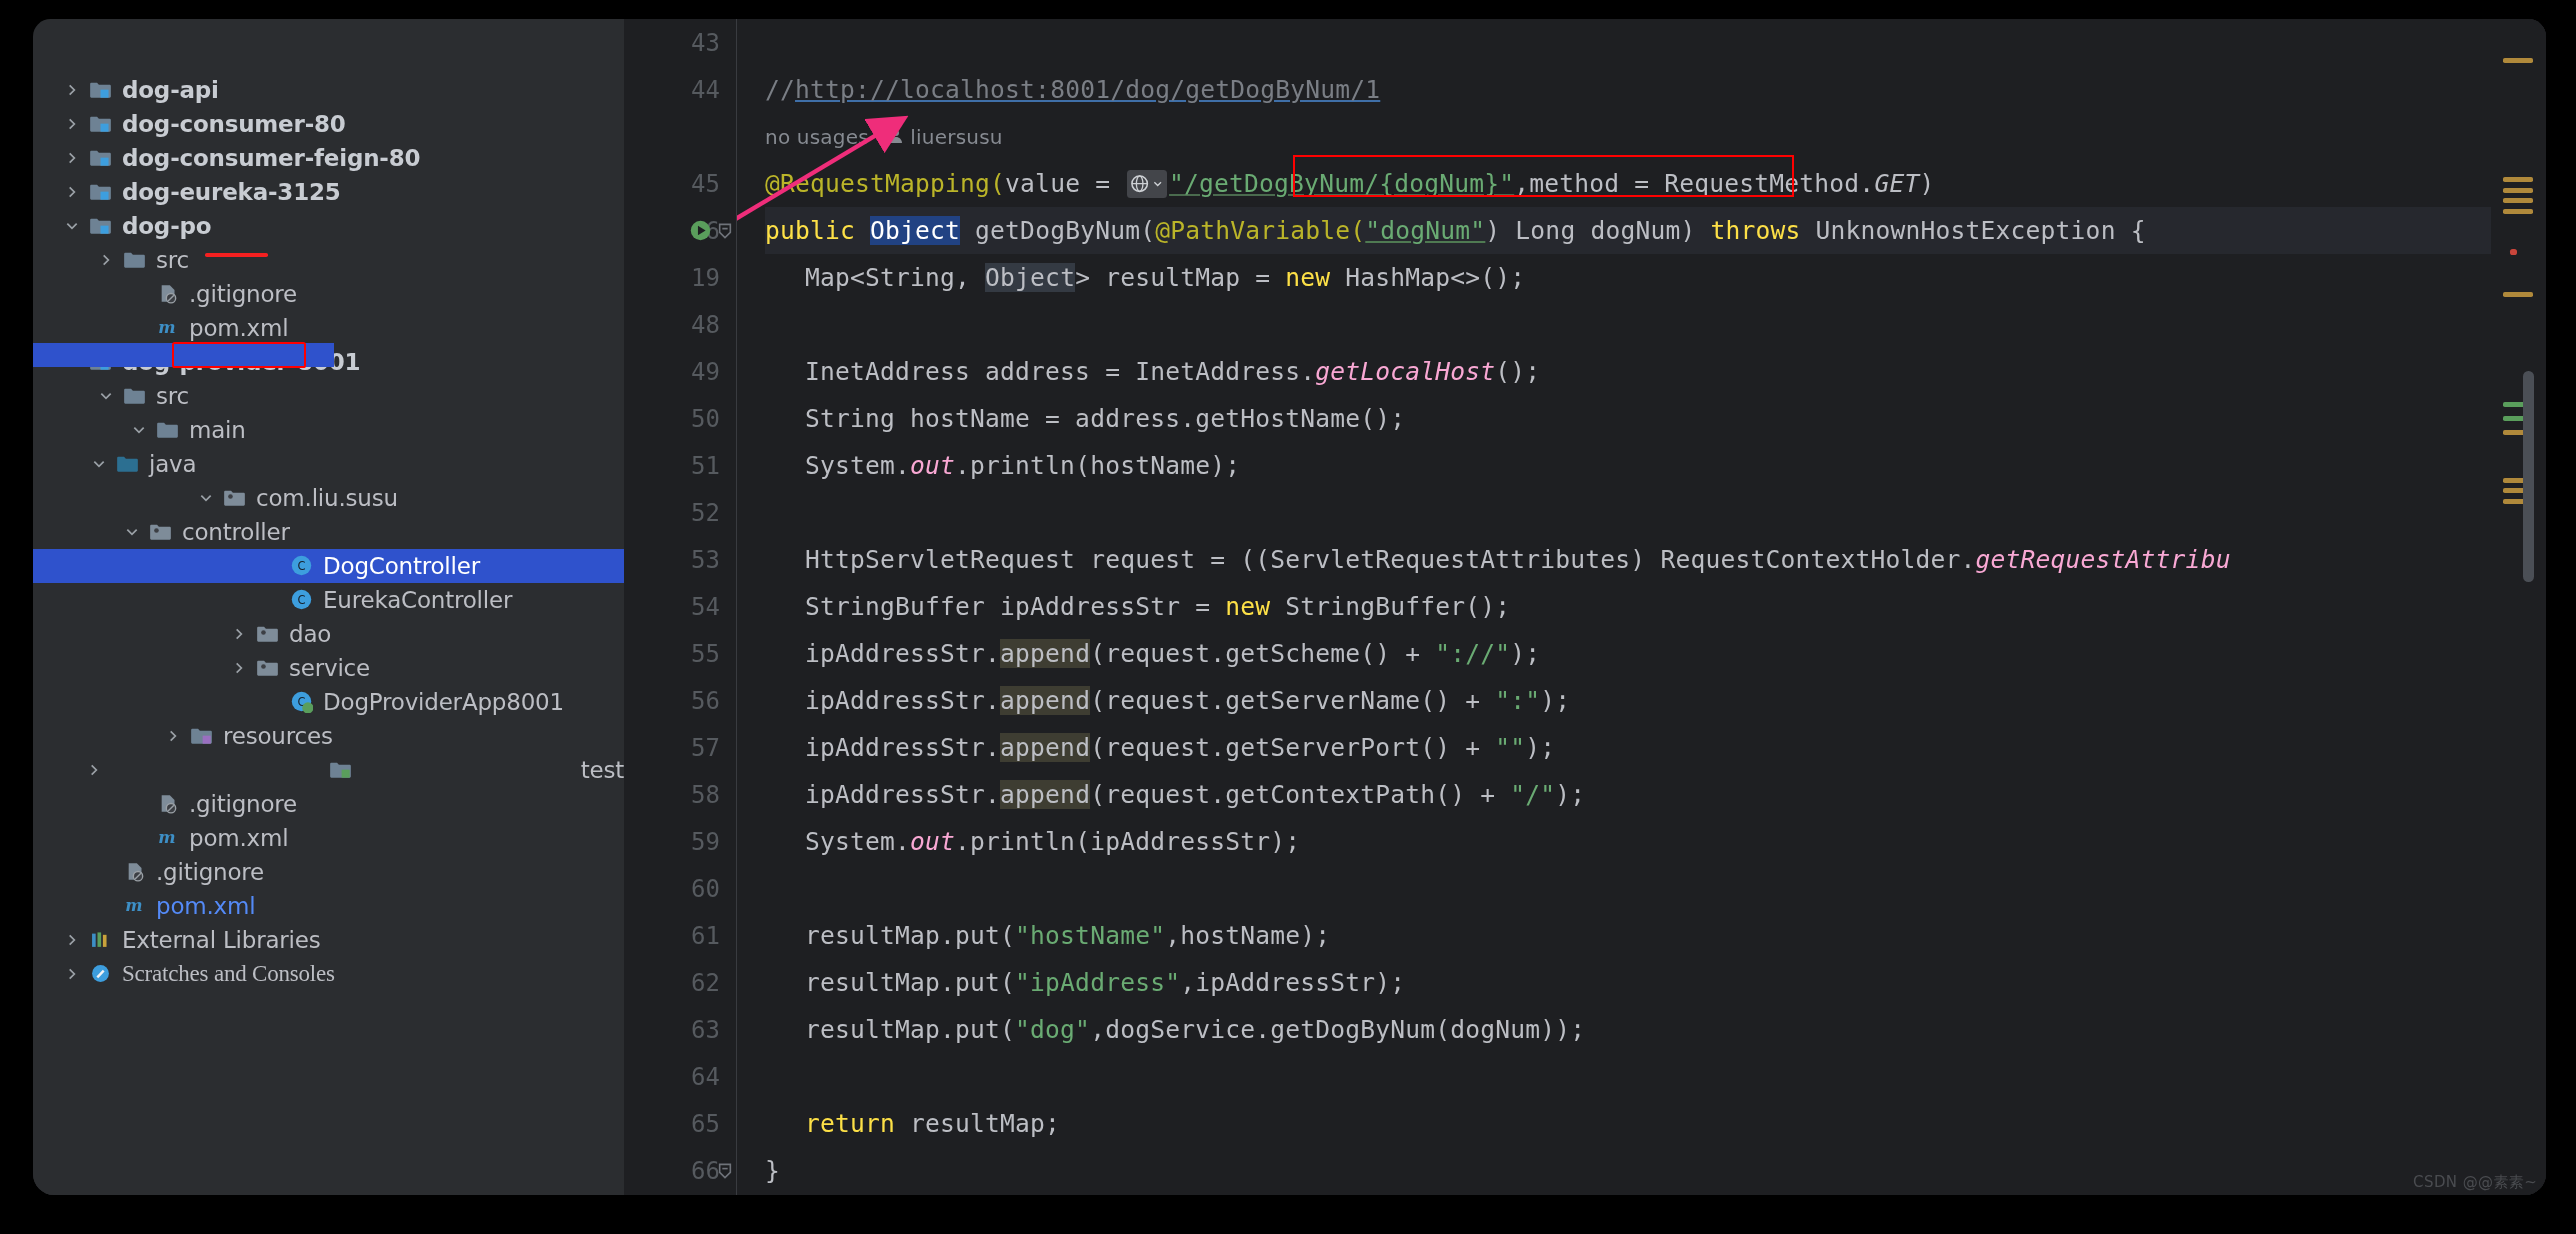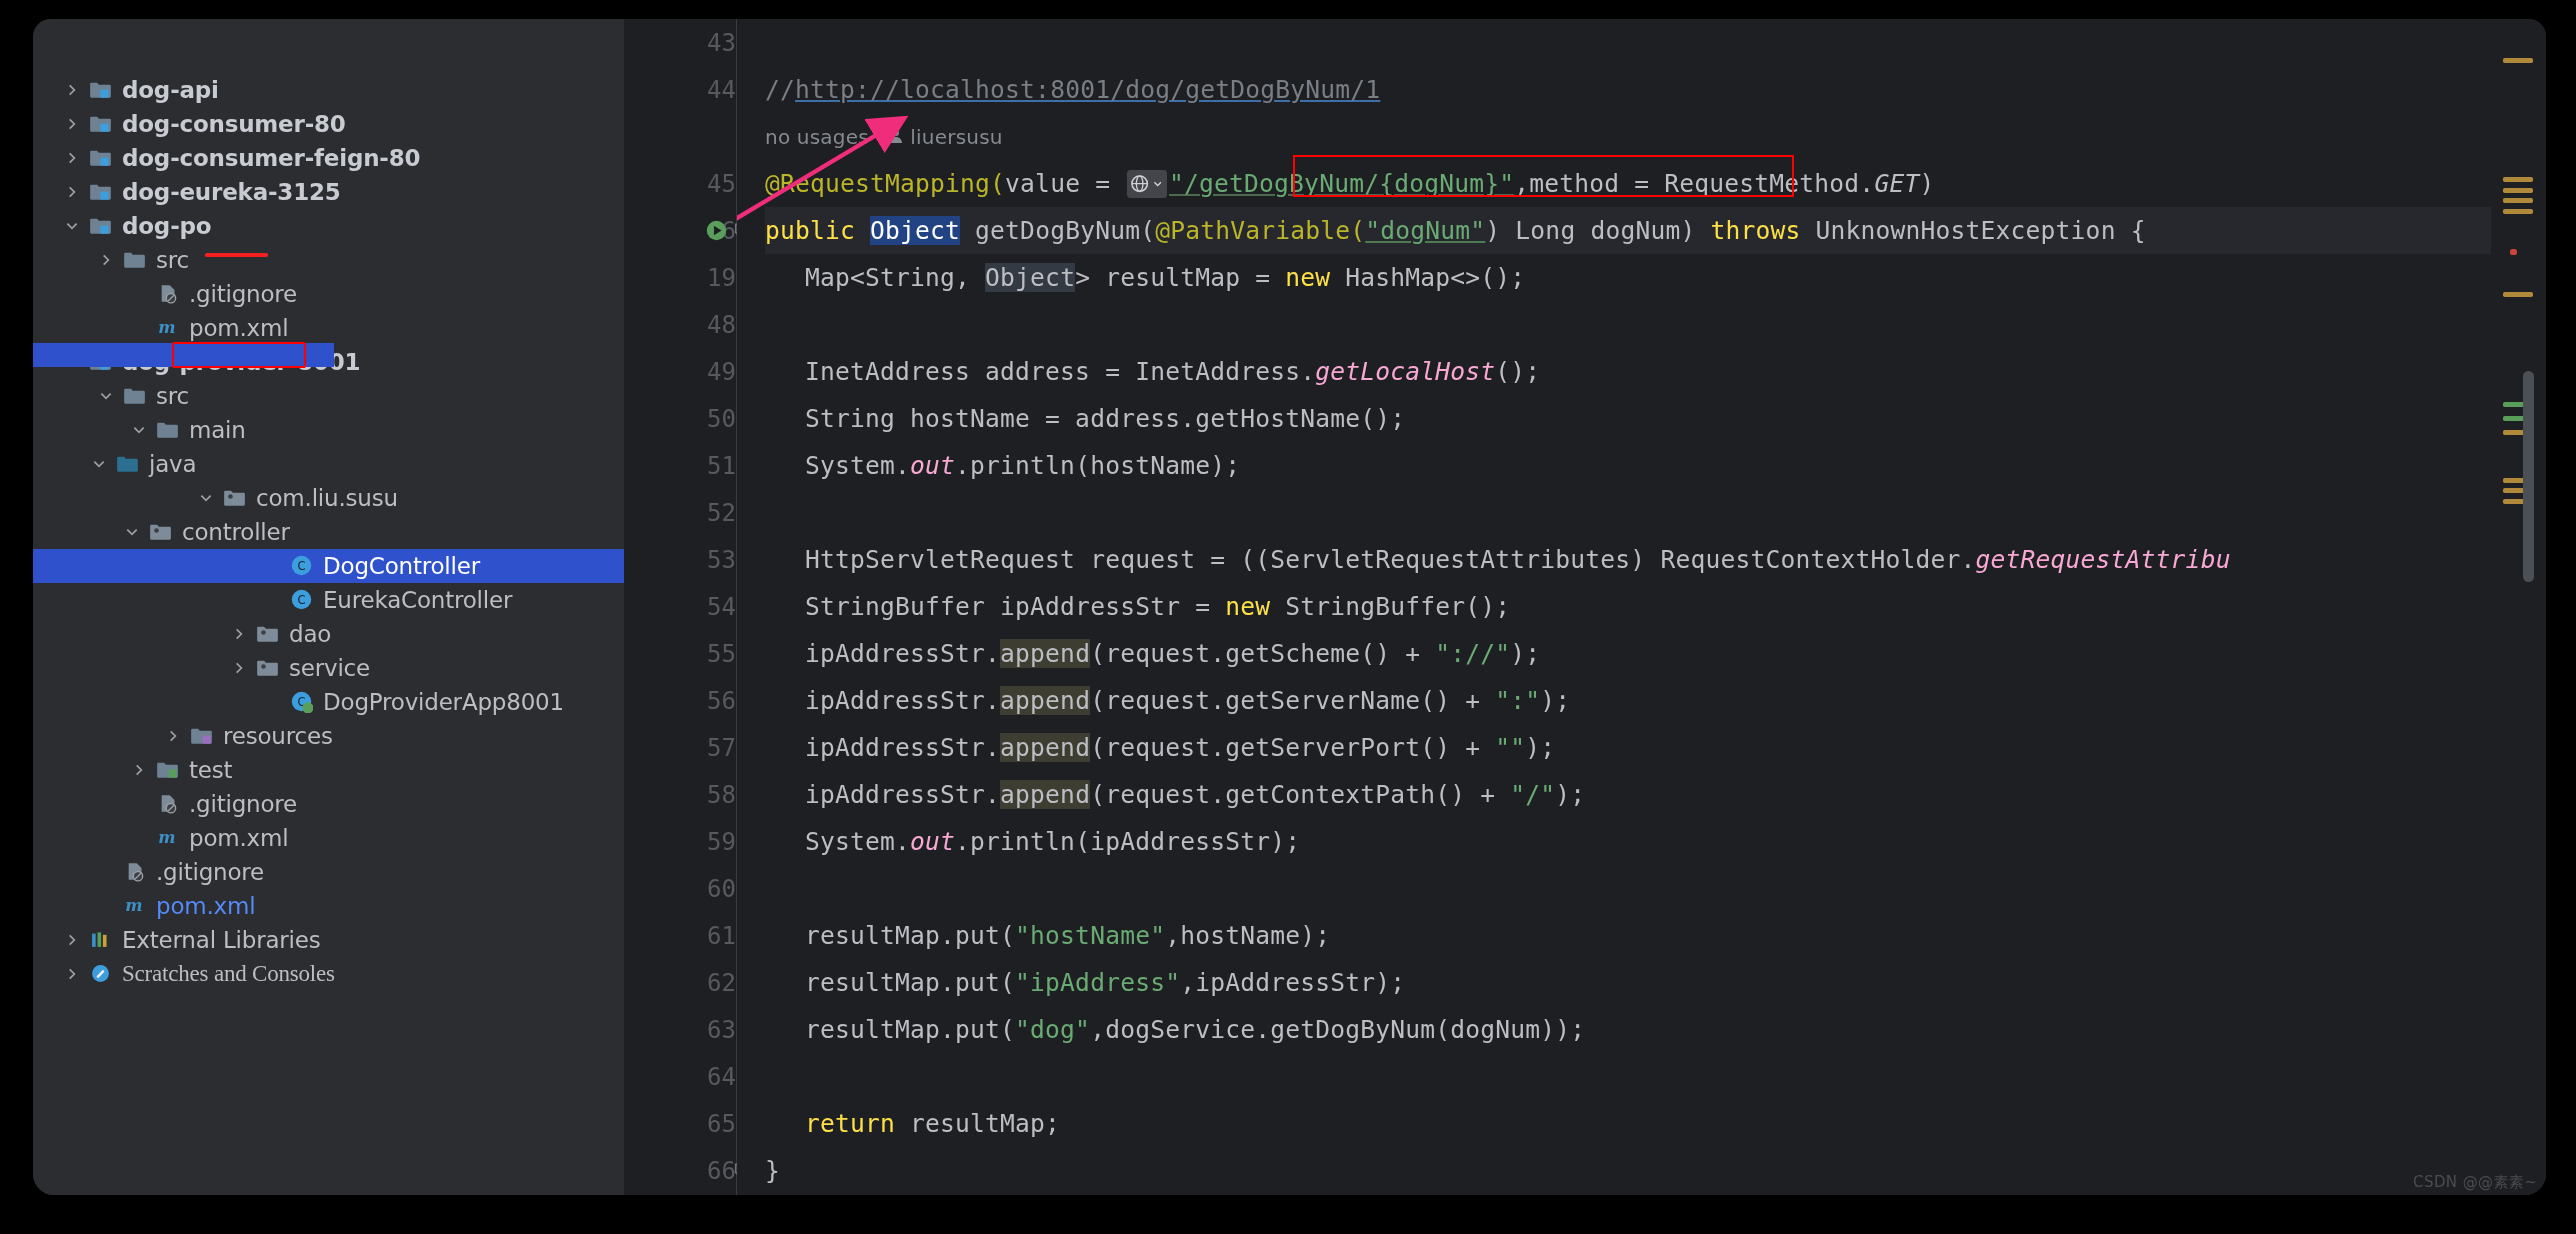--- a/index.html
+++ b/index.html
@@ -95,21 +95,21 @@
     overflow: hidden;
     display: flex;
   }
   #gutter {
     width: 113px;
     flex: 0 0 113px;
     background: #1e1f22;
     position: relative;
     border-right: 0.9px solid #393b40;
   }
-  #gutter-lines { position: absolute; left: 16px; top: 0; width: 100%; }
+  #gutter-lines { position: absolute; left: 0; top: 0; width: 100%; }
   .gline {
     height: 47px;
     display: flex;
     align-items: center;
     justify-content: flex-end;
     padding-right: 16px;
     font-family: "DejaVu Sans Mono", monospace;
     font-size: 24px;
     color: #565a5f;
     position: relative;
@@ -472,21 +472,21 @@
             </svg>
           </span>
           <span class="ico">
             <svg width="23" height="19.3" viewBox="0 0 20 16">
               <path d="M1 3a1 1 0 011-1h5l1.6 1.8H18a1 1 0 011 1V14a1 1 0 01-1 1H2a1 1 0 01-1-1z" fill="#6e8294"></path>
               <rect x="11" y="8" width="7" height="7" fill="#9a6fc0"></rect>
             </svg>
           </span>
           <span class="tree-label">resources</span>
         </div>
-        <div class="tree-row" style="padding-left: 93px;">
+        <div class="tree-row" style="padding-left: 48px; justify-content: space-between;">
           <span class="arrow">
             <svg width="14" height="14" viewBox="0 0 12 12">
               <path d="M4 2 L8 6 L4 10" fill="none" stroke="#9aa0a6" stroke-width="1.5"></path>
             </svg>
           </span>
           <span class="ico">
             <svg width="23" height="19.3" viewBox="0 0 20 16">
               <path d="M1 3a1 1 0 011-1h5l1.6 1.8H18a1 1 0 011 1V14a1 1 0 01-1 1H2a1 1 0 01-1-1z" fill="#6e8294"></path>
               <rect x="11" y="8" width="7" height="7" fill="#5a9e5c"></rect>
             </svg>

